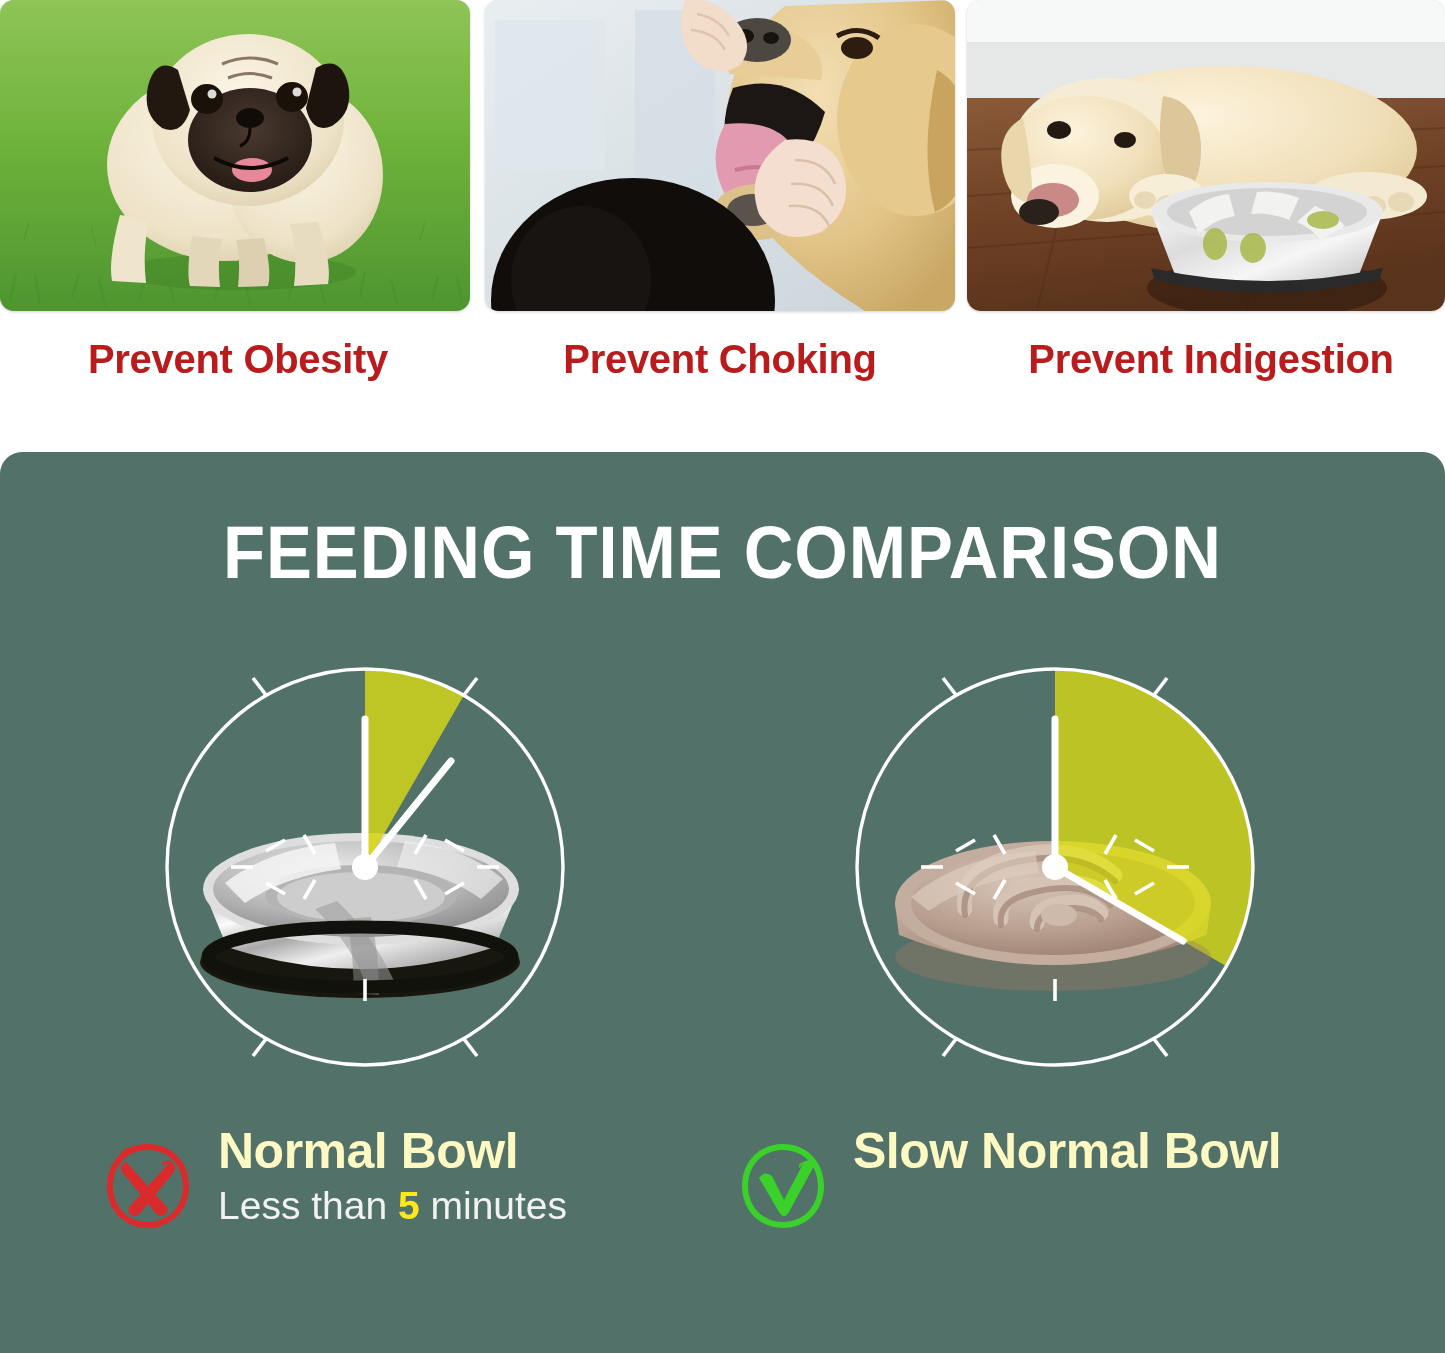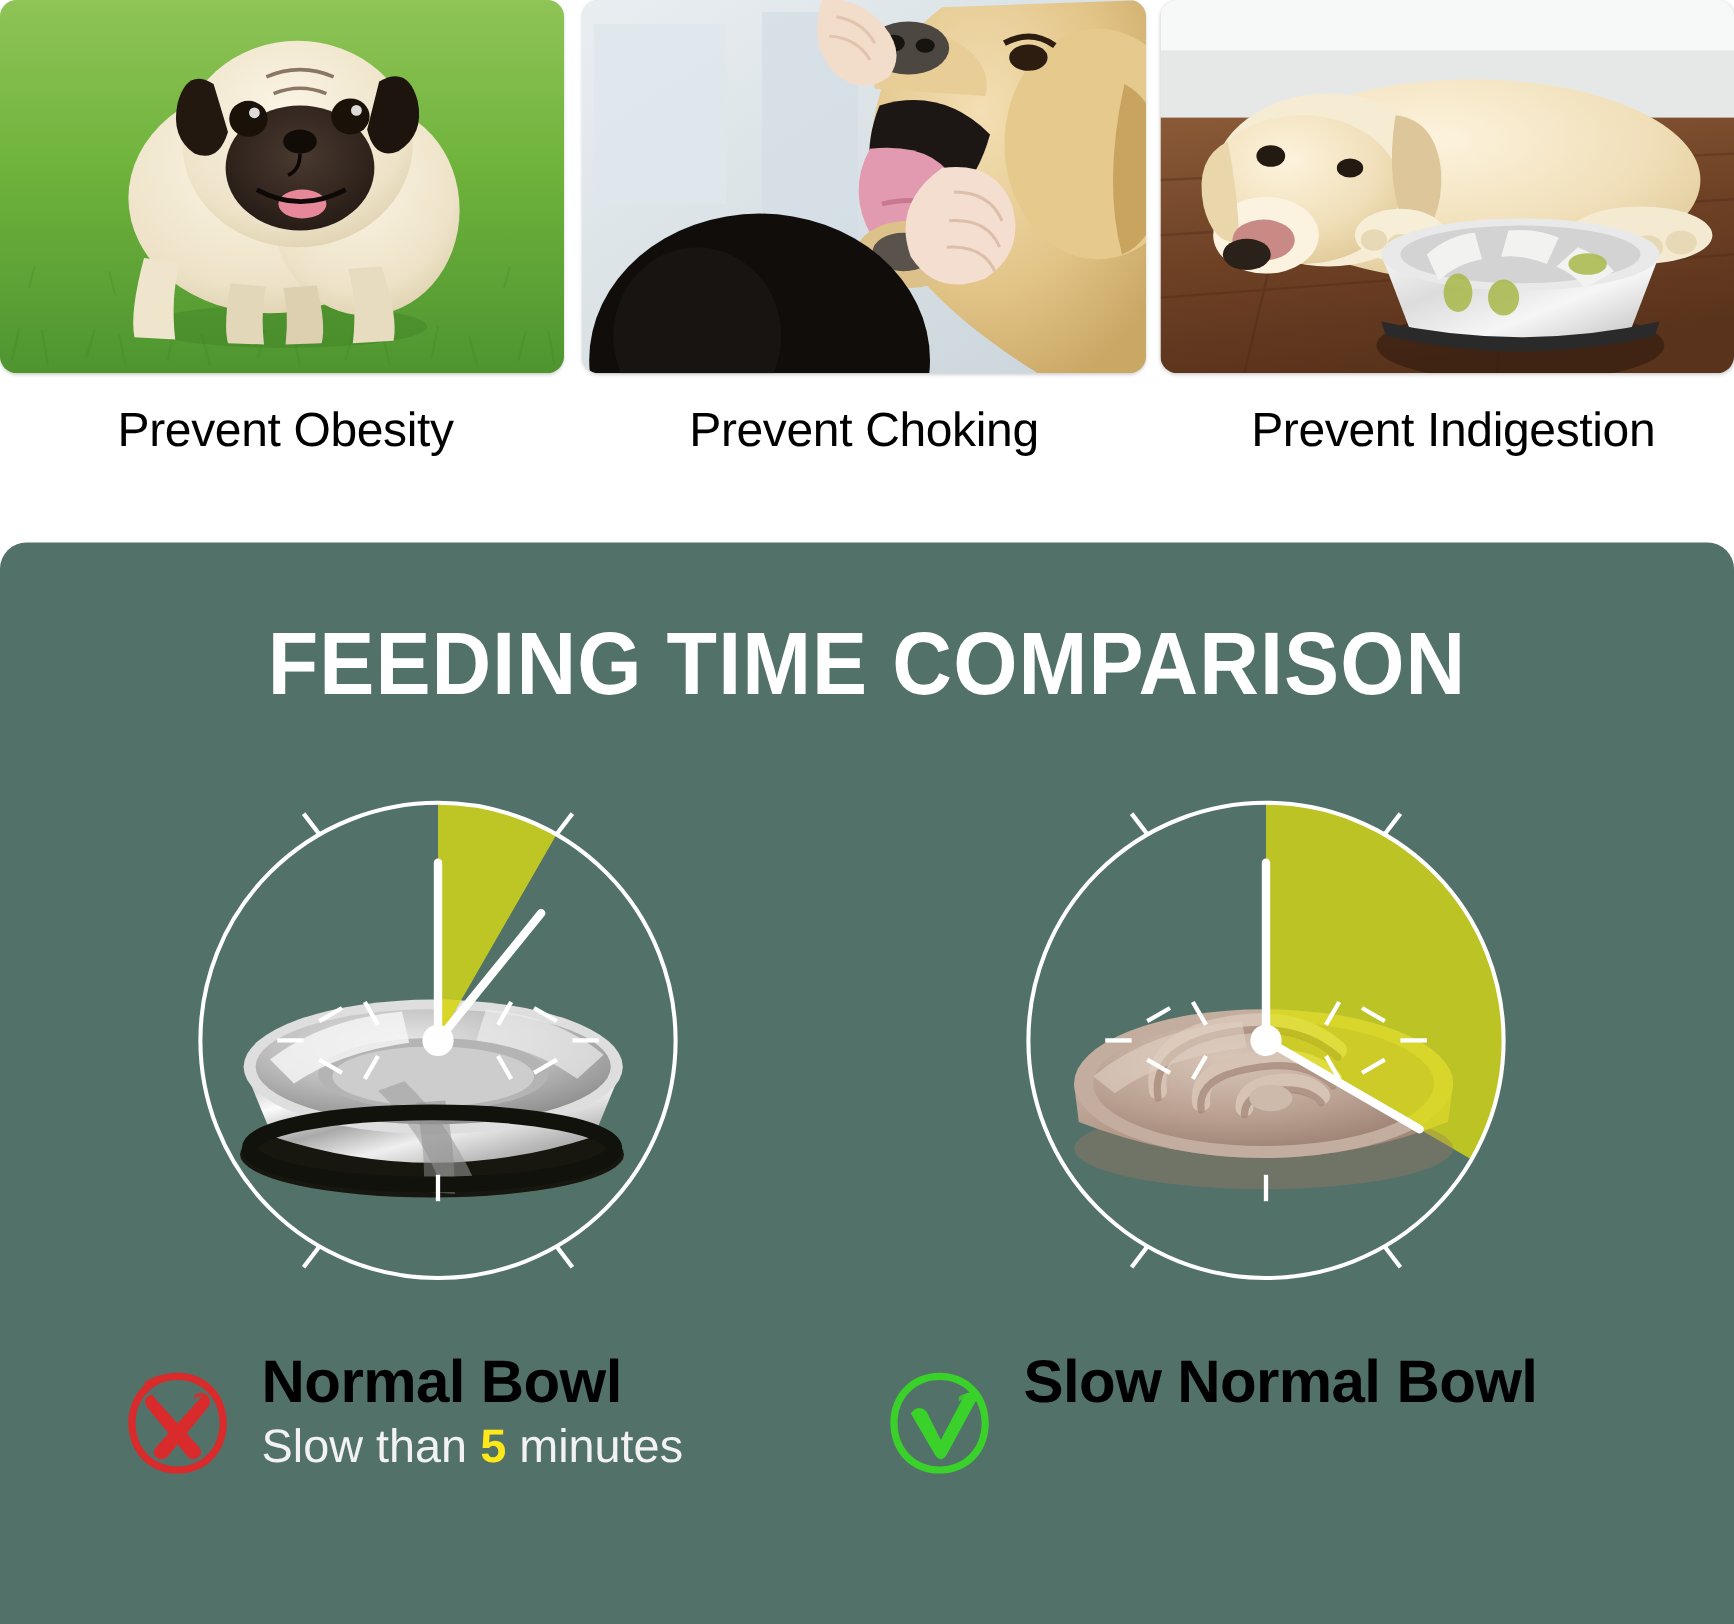--- a/index.html
+++ b/index.html
@@ -21,21 +21,21 @@
   .b1{left:485px;}
   .b2{left:967px;width:478px;}
   .photo{
     width:100%;height:311px;border-radius:14px;overflow:hidden;
     position:relative;background:#d9d9d9;
     box-shadow:0 1px 3px rgba(0,0,0,.18);
   }
   .photo svg{display:block;width:100%;height:100%;}
   .benefit-label{
     margin-top:26px;text-align:center;
-    font-size:40px;font-weight:400;color:#000000;
+    font-size:40px;font-weight:700;color:#b91c1c;
     letter-spacing:-0.3px;white-space:nowrap;
   }
   .b0 .benefit-label{padding-left:6px;}
   .b1 .benefit-label{padding-left:0px;}
   .b2 .benefit-label{padding-left:10px;}
 
   
   .panel{
     position:absolute;left:0;top:452px;width:1445px;height:1018px;
     background:#527269;border-radius:22px;
@@ -56,21 +56,21 @@
 
   
   .footers{position:absolute;left:0;top:672px;width:1445px;height:160px;}
   .foot{position:absolute;top:0;display:flex;align-items:flex-start;}
   .foot-left{left:100px;}
   .foot-right{left:735px;}
   .mark{width:96px;height:96px;flex:0 0 96px;margin-top:14px;margin-right:22px;}
   .mark svg{display:block;width:96px;height:96px;}
   .foot-text{display:flex;flex-direction:column;}
   .foot-title{
-    color:#000000;font-size:50px;font-weight:700;line-height:1.08;
+    color:#fef9c3;font-size:50px;font-weight:700;line-height:1.08;
     white-space:nowrap;letter-spacing:-0.5px;
   }
   .foot-sub{
     color:#f2f2f2;font-size:39px;font-weight:400;line-height:1.15;
     margin-top:6px;white-space:nowrap;
   }
   .hl{color:#ffe81a;font-weight:700;}
 </style>
 </head>
 <body>
@@ -477,21 +477,21 @@
           <path d="M48 6 C24 6 7 24 7 48 C7 72 24 90 48 90 C72 90 89 72 89 48 C89 24 72 6 48 6 Z
                    M48 12 C68 12 83 27 83 48 C83 69 68 84 48 84 C28 84 13 69 13 48 C13 27 28 12 48 12 Z" fill="#d92b2b"></path>
           <path d="M20 14 q14 -10 34 -6 q-22 2 -32 10 z" fill="#d92b2b" opacity=".75"></path>
           <path d="M28 26 L66 68 q4 6 -2 9 q-5 3 -9 -3 L22 34 q-3 -6 2 -9 q4 -2 4 1 z" fill="#d92b2b"></path>
           <path d="M68 26 L30 68 q-4 6 1 9 q6 3 10 -3 L74 34 q3 -6 -2 -9 q-4 -2 -4 1 z" fill="#d92b2b"></path>
           <path d="M62 24 q8 -4 12 2 q-8 -1 -12 2 z" fill="#d92b2b" opacity=".8"></path>
         </svg>
       </div>
       <div class="foot-text">
         <div class="foot-title">Normal Bowl</div>
-        <div class="foot-sub"><span>Slow than </span><span class="hl">5</span><span> minutes</span></div>
+        <div class="foot-sub"><span>Less than </span><span class="hl">5</span><span> minutes</span></div>
       </div>
     </div>
 
     <div class="foot foot-right">
       <div class="mark">
         <svg viewBox="0 0 96 96">
           <path d="M48 6 C24 6 7 24 7 48 C7 72 24 90 48 90 C72 90 89 72 89 48 C89 24 72 6 48 6 Z
                    M48 12 C68 12 83 27 83 48 C83 69 68 84 48 84 C28 84 13 69 13 48 C13 27 28 12 48 12 Z" fill="#3ad12a"></path>
           <path d="M22 16 q14 -10 34 -7 q-22 3 -32 11 z" fill="#3ad12a" opacity=".75"></path>
           <path d="M24 40 q6 -8 13 -2 L49 62 L69 24 q8 -5 10 4 L54 74 q-5 8 -10 0 z" fill="#3ad12a"></path>

